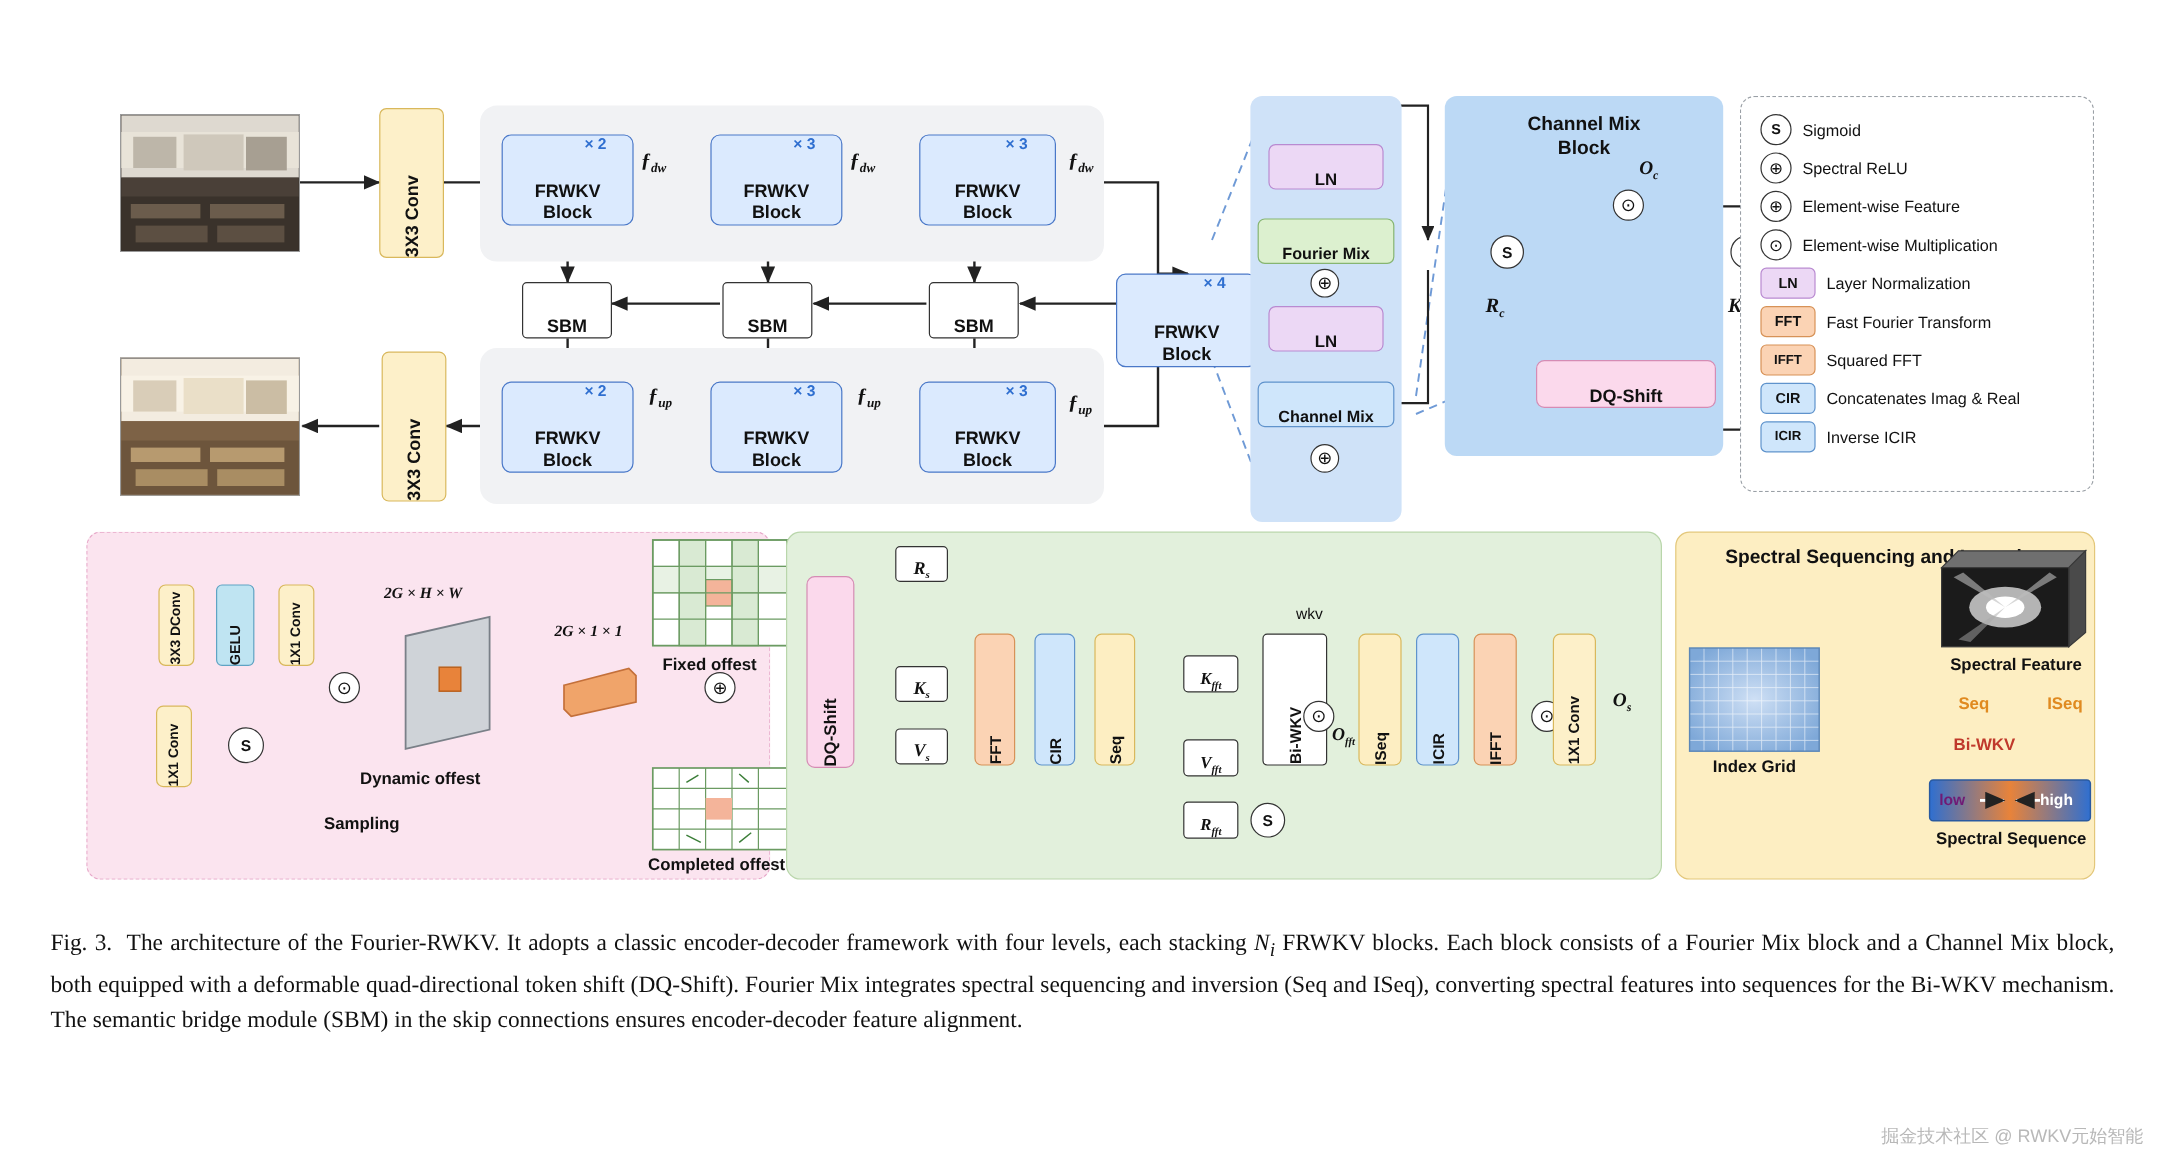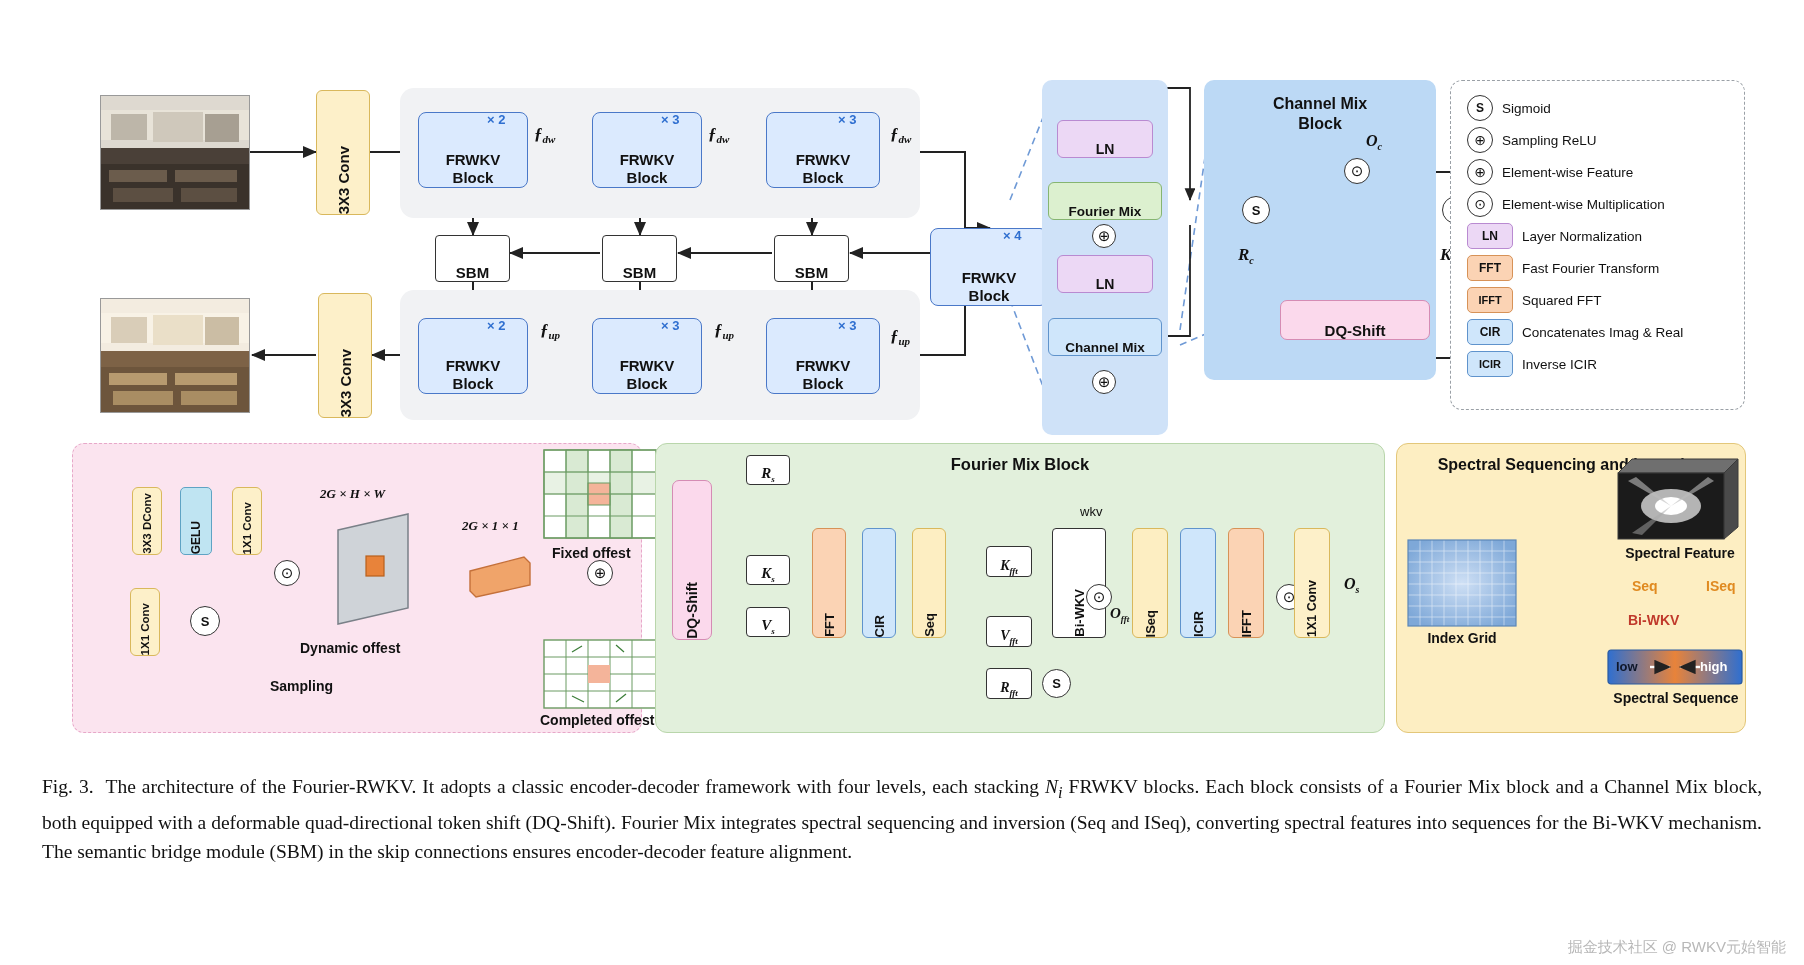--- a/index.html
+++ b/index.html
@@ -353,21 +353,21 @@
     <div class="legend-row">
       <div class="circ" style="width:24px;height:24px;font-size:12px;font-weight:700;">
           <span>S</span>
         </div>
       <span class="legend-txt">Sigmoid</span>
     </div>
     <div class="legend-row">
       <div class="circ" style="width:24px;height:24px;font-size:14px;">
           <span>⊕</span>
         </div>
-      <span class="legend-txt">Sampling ReLU</span>
+      <span class="legend-txt">Spectral ReLU</span>
     </div>
     <div class="legend-row">
       <div class="circ" style="width:24px;height:24px;font-size:14px;">
           <span>⊕</span>
         </div>
       <span class="legend-txt">Element-wise Feature</span>
     </div>
     <div class="legend-row">
       <div class="circ" style="width:24px;height:24px;font-size:14px;">
           <span>⊙</span>
@@ -471,23 +471,20 @@
           <path d="M30,58 l12,6"></path>
           <path d="M82,14 l-8,-7"></path>
           <path d="M84,56 l-10,8"></path>
       </g>
     </svg>
   </div>
   <div class="abs sm" style="left:540px;top:712px;font-size:14px;font-weight:700;">Completed offest</div>
   <div class="abs sm" style="left:270px;top:678px;font-size:14px;font-weight:700;">Sampling</div>
 
   <div class="abs greenpanel" style="left:655px;top:443px;width:730px;height:290px;"></div>
-  <div class="abs ctr" style="left:655px;top:450px;width:730px;height:24px;font-weight:700;font-size:16.5px;">
-    <span>Fourier Mix Block</span>
-  </div>
 
   <div class="abs ctr" style="left:672px;top:480px;width:40px;height:160px;background:#fbd9ec;border:1.5px solid #d58cb4;border-radius:7px;">
     <span class="vert" style="font-weight:700;font-size:14px;">DQ-Shift</span>
   </div>
 
   <div class="abs ctr box" style="left:746px;top:455px;width:44px;height:30px;">
     <span class="ital" style="font-weight:700;font-size:15px;">R<sub style="font-size:9px;">s</sub></span>
   </div>
   <div class="abs ctr box" style="left:746px;top:555px;width:44px;height:30px;">
     <span class="ital" style="font-weight:700;font-size:15px;">K<sub style="font-size:9px;">s</sub></span>
@@ -588,21 +585,21 @@
     <span>Bi-WKV</span>
   </div>
 
   <div class="abs" style="left:1608px;top:650px;width:134px;height:34px;">
     <svg width="134" height="34" viewBox="0 0 134 34">
       <rect x="0" y="0" width="134" height="34" rx="3" fill="url(#gseq)" stroke="#2a5aa0" stroke-width="1.2"></rect>
       <path d="M42,17 H62" stroke="#ffffff" stroke-width="2.4" marker-end="url(#ah)"></path>
       <path d="M92,17 H72" stroke="#ffffff" stroke-width="2.4" marker-end="url(#ah)"></path>
     </svg>
   </div>
-  <div class="abs" style="left:1616px;top:659px;font-size:13px;font-weight:700;color:#0f172a;">
+  <div class="abs" style="left:1616px;top:659px;font-size:13px;font-weight:700;color:#701a75;">
     <span>low</span>
   </div>
   <div class="abs" style="left:1700px;top:659px;font-size:13px;font-weight:700;color:#fff;">
     <span>high</span>
   </div>
   <div class="abs ctr" style="left:1598px;top:690px;width:156px;font-size:14px;font-weight:700;">
     <span>Spectral Sequence</span>
   </div>
 
   <div class="abs cap" style="left:42px;top:772px;width:1720px;text-align:justify;">

